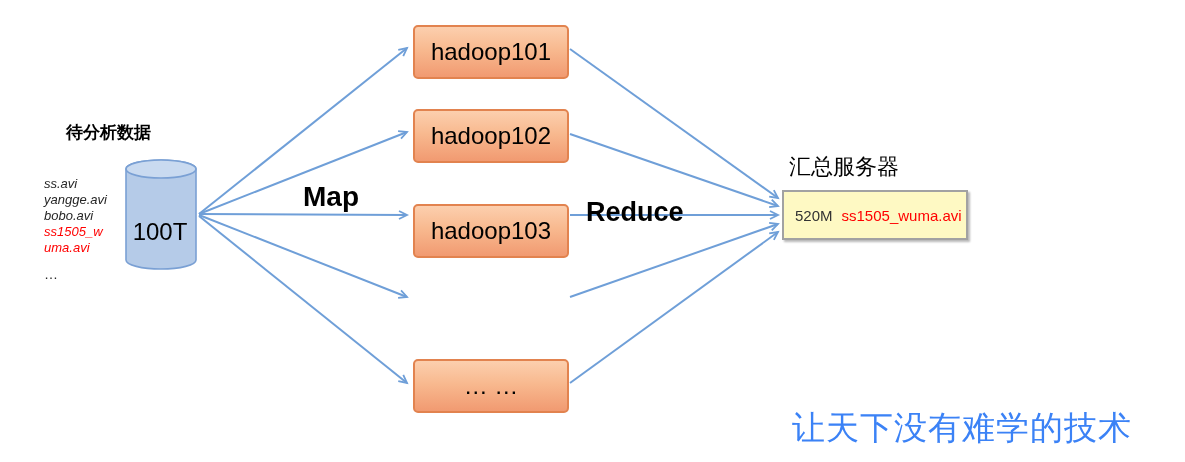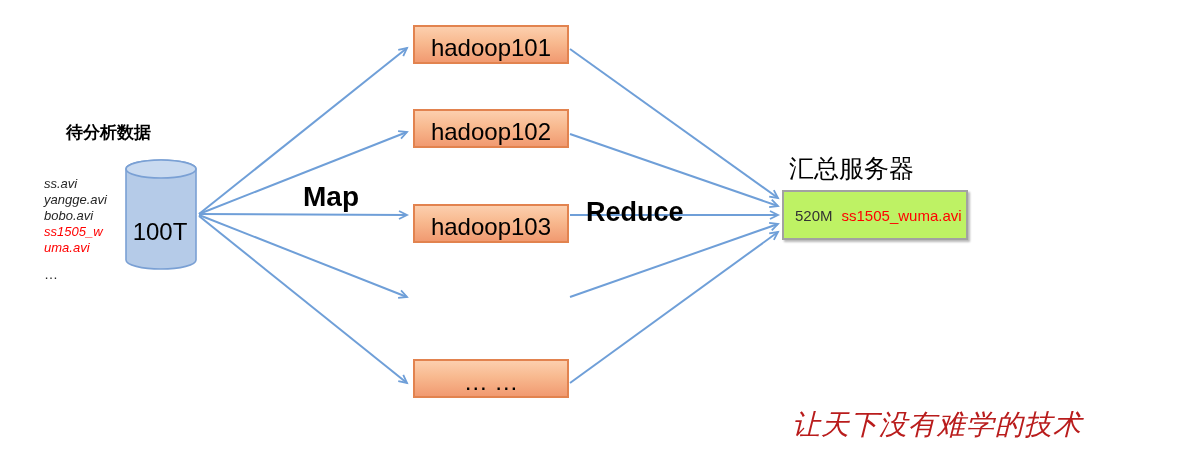--- a/index.html
+++ b/index.html
@@ -14,42 +14,42 @@
   .file-line{white-space:nowrap;font-style:italic;}
   .file-line.red{color:#ff0000;}
   .file-more{margin-top:10px;font-size:14px;color:#262626;letter-spacing:1px;}
   .cylinder-wrap{left:124px;top:158px;width:74px;height:114px;}
   .cyl-capacity{left:124px;top:218px;width:72px;text-align:center;font-size:24px;color:#000;}
   
   .map-label{left:303px;top:181px;font-size:28px;font-weight:bold;color:#000;}
   .reduce-label{left:586px;top:181px;font-size:27px;font-weight:bold;color:#000;margin-top:16px;}
   
   .node-box{
-    left:413px;width:156px;height:39px;box-sizing:border-box;
+    left:413px;width:156px;height:54px;box-sizing:border-box;
     background:linear-gradient(180deg,#fccfae 0%,#f8b98f 45%,#f19a71 100%);
-    border:2px solid #e2834f;border-radius:0;
-    display:flex;align-items:flex-end;justify-content:center;
+    border:2px solid #e2834f;border-radius:5px;
+    display:flex;align-items:center;justify-content:center;
     font-size:24px;color:#000;
   }
   .node-1{top:25px;} .node-2{top:109px;} .node-3{top:204px;} .node-4{top:272px;} .node-5{top:359px;}
   
-  .sink-label{left:789px;top:152px;font-size:25px;color:#000;}
+  .sink-label{left:789px;top:152px;font-size:22px;color:#000;}
   .sink-box{
     left:782px;top:190px;width:186px;height:50px;box-sizing:border-box;
-    background:#bef264;border:2px solid #a2a2a2;
+    background:#fef9c3;border:2px solid #a2a2a2;
     box-shadow:2px 2px 2px rgba(0,0,0,0.28);
     display:flex;align-items:center;padding-left:11px;gap:9px;
     font-size:15px;white-space:nowrap;
   }
   .sink-size{color:#333333;}
   .sink-file{color:#ff0000;}
   
   .watermark{
-    left:792px;top:406px;font-size:28px;color:#b91c1c;
-    font-style:italic;letter-spacing:1px;white-space:nowrap;
+    left:792px;top:406px;font-size:33px;color:#3b82f6;
+    letter-spacing:1px;white-space:nowrap;
   }
   .arrow-layer{left:0;top:0;pointer-events:none;}
 </style>
 </head>
 <body>
 
 <div class="canvas">
 
   <svg class="abs arrow-layer" width="1185" height="462" viewBox="0 0 1185 462">
     <defs>

